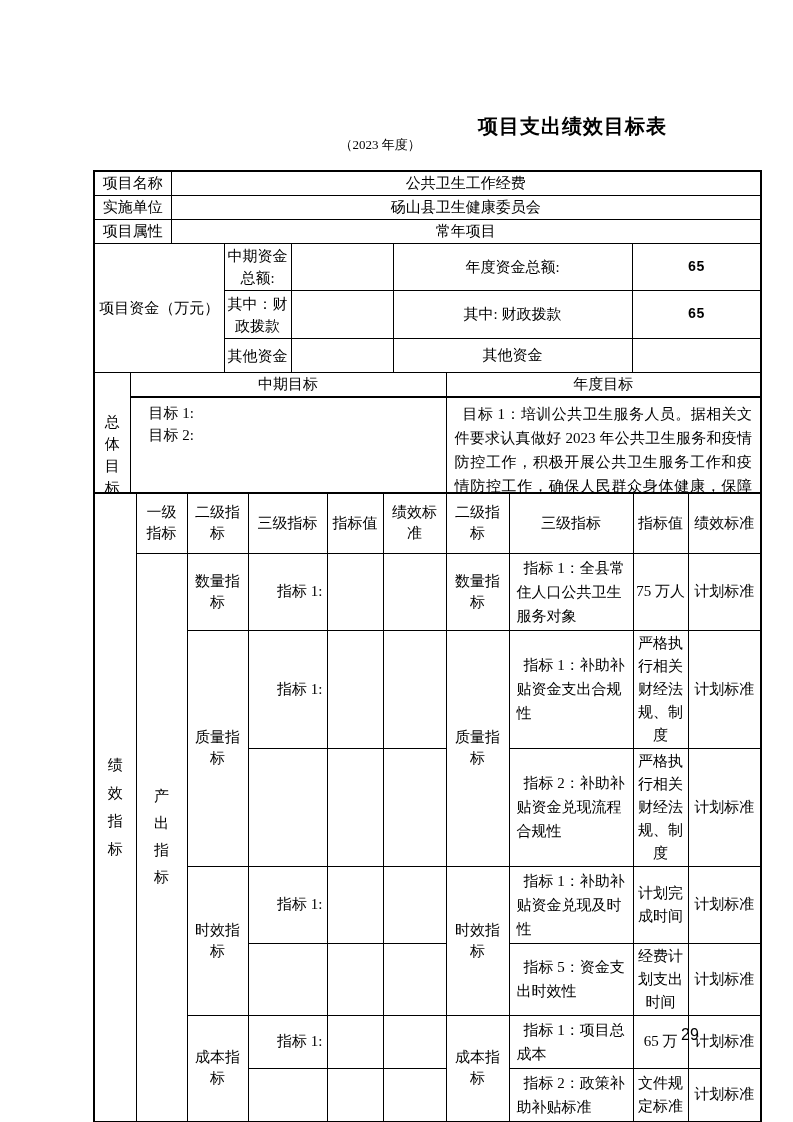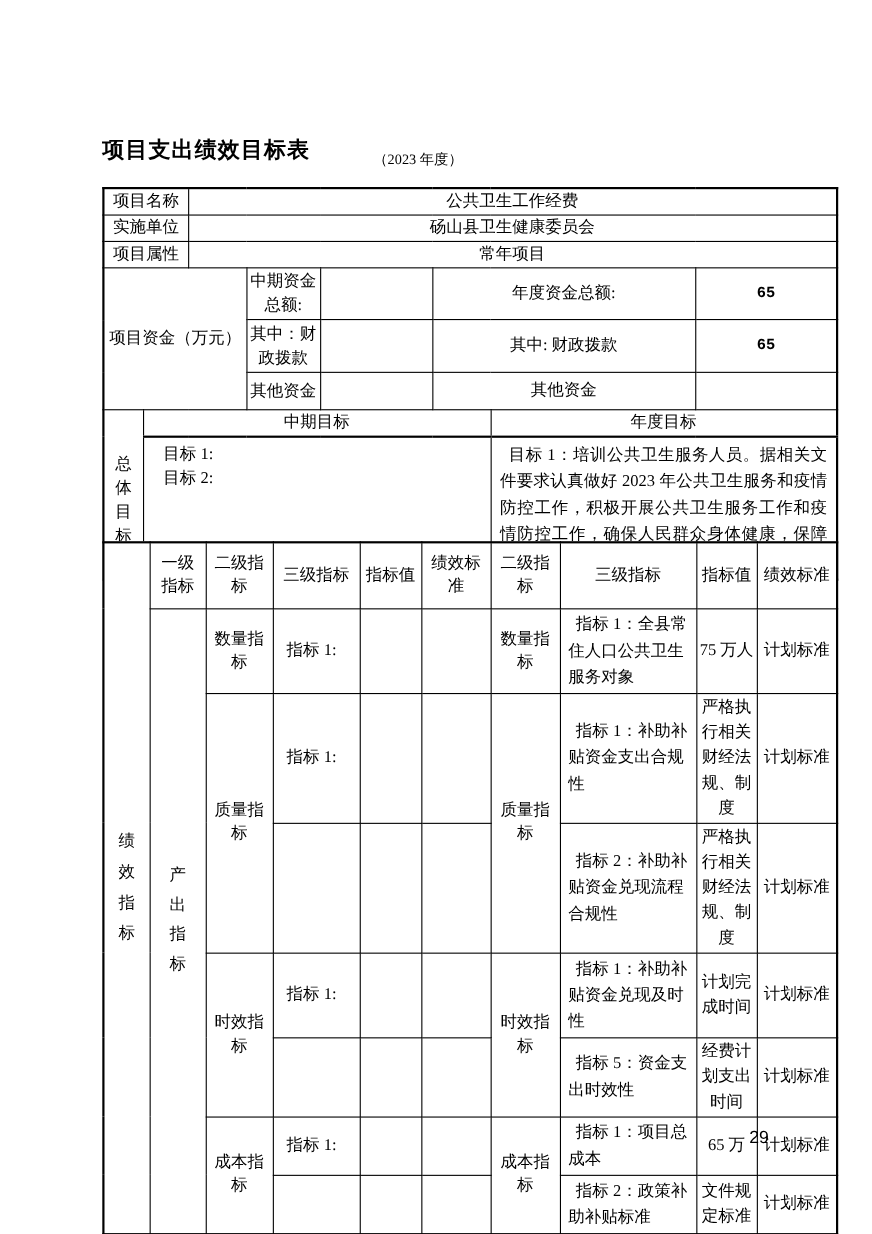--- a/index.html
+++ b/index.html
@@ -1,22 +1,22 @@
 <!DOCTYPE html>
 <html><head>
 <meta charset="utf-8">
 <style>
   html,body { margin:0; padding:0; }
   body {
     width:793px; height:1122px; position:relative; background:#ffffff;
     font-family:"Liberation Serif","DejaVu Serif",serif; color:#000;
   }
   .doc-title {
-    position:absolute; left:93px; top:123px; width:574px;
-    text-align:left; font-size:20px; font-weight:bold; letter-spacing:1px;
+    position:absolute; left:93px; top:113px; width:574px;
+    text-align:right; font-size:20px; font-weight:bold; letter-spacing:1px;
   }
   .doc-subtitle {
     position:absolute; left:93px; top:136px; width:574px;
     text-align:center; font-size:13px;
   }
   table { border-collapse:collapse; table-layout:fixed; position:absolute; left:93px; background:#fff; border:2px solid #000; }
   #tbl-main { top:170px; width:667px; }
   #tbl-ind  { top:492px; width:667px; }
   td {
     border:1px solid #000; font-size:15px; text-align:center;
@@ -26,21 +26,21 @@
   .left { text-align:left; }
   .top  { vertical-align:top;margin-left:23px; }
   .num  { font-family:Liberation Mono, monospace; font-weight:600; font-size:14px; }
   .bb2  { border-bottom-width:2px; }
   .vtext { margin:0 auto; width:17px; word-break:break-all; text-align:center; }
   .vt-goal { line-height:22px;margin-top:11px; }
   .vt-perf { line-height:28px; }
   .vt-out  { line-height:27px; }
   .goal-mid { padding:4px 4px 4px 18px; line-height:22px; }
   .goal-annual { padding:4px 8px; line-height:24px; text-align:justify; text-indent:8px; }
-  .l3-mid { text-align:left; padding-left:12px; }
+  .l3-mid { text-align:right; padding-left:12px; }
   .l3-annual { text-align:left; padding:2px 7px; line-height:24px; text-indent:7px; }
   .valcell { line-height:23px; padding:1px 2px; }
   .fund-sub { line-height:22px; padding:1px 3px; }
   .page-num {
     position:absolute; left:670px; top:1026px; width:40px; text-align:center;
     font-size:16px; font-family:"Liberation Sans","DejaVu Sans",sans-serif;
   }
 </style>
 </head>
 <body>

